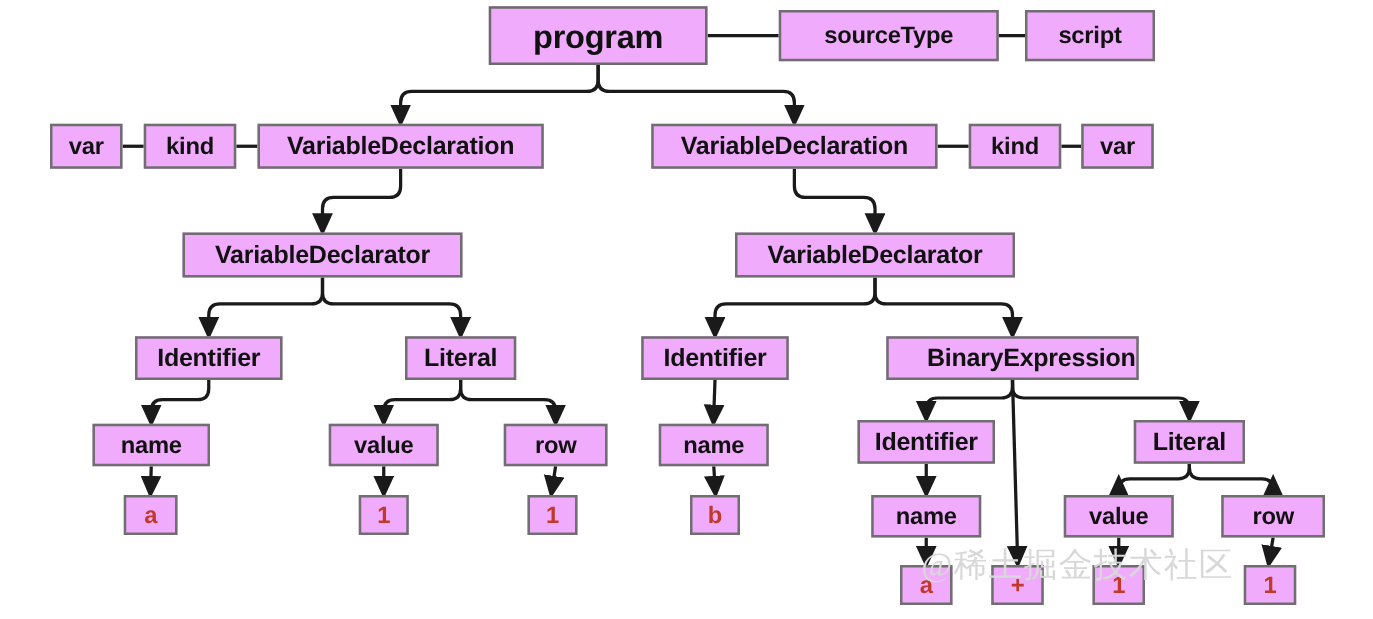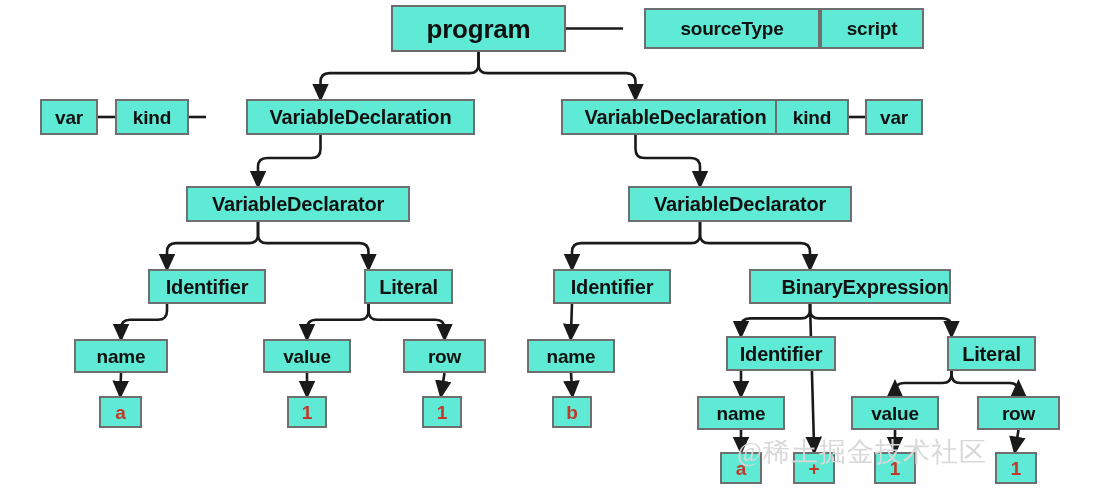--- a/index.html
+++ b/index.html
@@ -19,42 +19,41 @@
     position: absolute;
     left: 0;
     top: 0;
     width: 1098px;
     height: 495px;
     pointer-events: none;
   }
   .node {
     position: absolute;
     box-sizing: border-box;
-    background: #5eead4;
+    background: #f0abfc;
     border: 2px solid #6f6f6f;
     display: flex;
     align-items: center;
     justify-content: center;
     color: #111111;
     font-weight: bold;
     line-height: 1;
     white-space: nowrap;
     letter-spacing: -0.2px;
   }
   .node.root {
     font-size: 26px;
     border-color: #6b6b6b;
     border-width: 2px;
   }
   .node.kw {
     font-size: 19px;
   }
   .node.type {
     font-size: 20px;
-    margin-left: 40px;
   }
   .node.prop {
     font-size: 19px;
   }
   .node.val {
     font-size: 19px;
     color: #c0392b;
   }
   .watermark {
     position: absolute;
@@ -110,21 +109,21 @@
         <path d="M951.5,371 L951.5,374 Q951.5,383 960.5,383 L1009.5,383 Q1018.5,383 1018.5,392 L1018.5,389" fill="none" stroke="#1a1a1a" stroke-width="2.6" stroke-linecap="butt" marker-end="url(#arrowhead)"></path>
         <path d="M741,430 L741,445" fill="none" stroke="#1a1a1a" stroke-width="2.6" stroke-linecap="butt" marker-end="url(#arrowhead)"></path>
         <path d="M895,430 L895,445" fill="none" stroke="#1a1a1a" stroke-width="2.6" stroke-linecap="butt" marker-end="url(#arrowhead)"></path>
         <path d="M1018.5,430 L1016,445" fill="none" stroke="#1a1a1a" stroke-width="2.6" stroke-linecap="butt" marker-end="url(#arrowhead)"></path>
       </g>
   </svg>
   <div id="node-layer">
       <div class="node root" style="left: 391px; top: 5px; width: 175px; height: 47px;">
         <span>program</span>
       </div>
-      <div class="node prop" style="left: 644px; top: 8px; width: 176px; height: 41px;">
+      <div class="node prop" style="left: 623px; top: 8px; width: 176px; height: 41px;">
         <span>sourceType</span>
       </div>
       <div class="node kw" style="left: 820px; top: 8px; width: 104px; height: 41px;">
         <span>script</span>
       </div>
       <div class="node kw" style="left: 40px; top: 99px; width: 58px; height: 36px;">
         <span>var</span>
       </div>
       <div class="node prop" style="left: 115px; top: 99px; width: 74px; height: 36px;">
         <span>kind</span>

